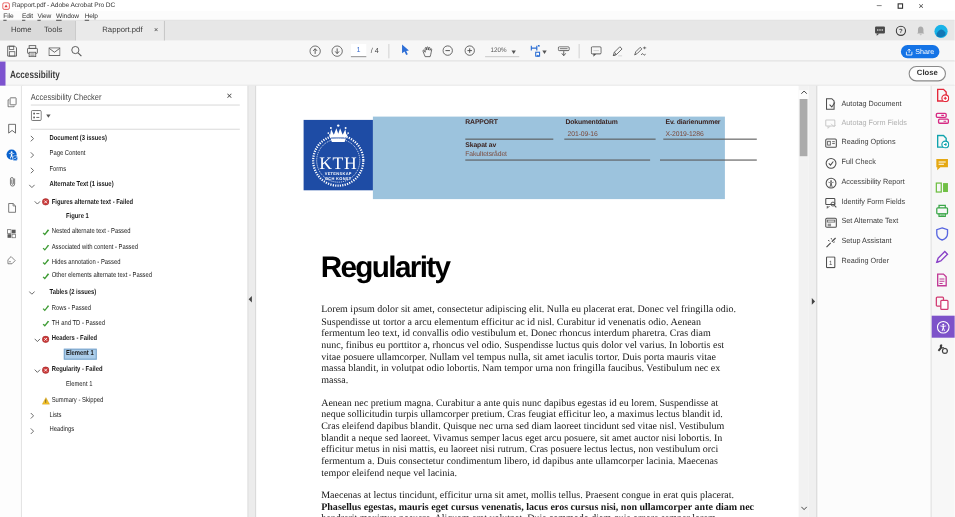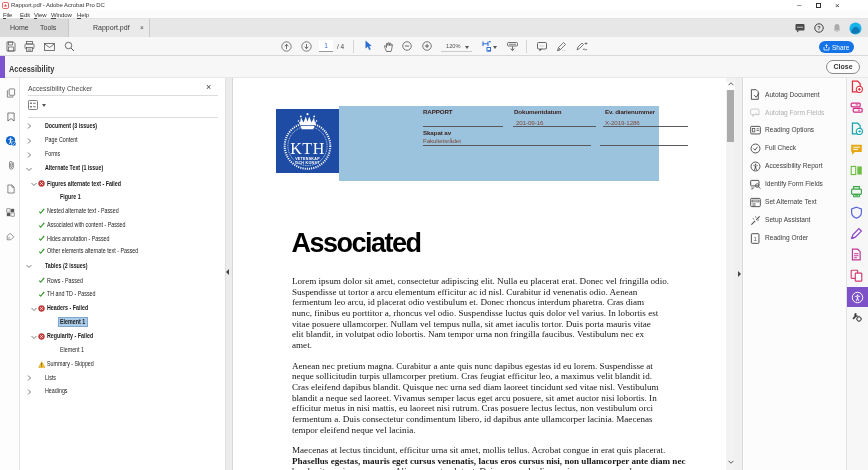--- a/index.html
+++ b/index.html
@@ -364,36 +364,36 @@
 <div class="abs nw bandlbl" style="left:605px;top:108px;">Ev. diarienummer</div>
 <div class="abs nw bandval" style="left:605px;top:118.5px;">X-2019-1286</div>
 <div class="abs bandline" style="left:423px;top:126px;width:80px;"></div>
 <div class="abs bandline" style="left:513px;top:126px;width:83px;"></div>
 <div class="abs bandline" style="left:603px;top:126px;width:85px;"></div>
 <div class="abs nw bandlbl" style="left:423px;top:128.5px;">Skapat av</div>
 <div class="abs nw bandval" style="left:423px;top:137px;">Fakultetsrådet</div>
 <div class="abs bandline" style="left:423px;top:144.5px;width:168px;"></div>
 <div class="abs bandline" style="left:600px;top:144.5px;width:88px;"></div>
 
-<div class="abs nw" id="h1">Associated</div>
+<div class="abs nw" id="h1">Regularity</div>
 <div class="abs nw bl" style="top:275.93px;">Lorem ipsum dolor sit amet, consectetur adipiscing elit. Nulla eu placerat erat. Donec vel fringilla odio.</div>
 <div class="abs nw bl" style="top:286.63px;">Suspendisse ut tortor a arcu elementum efficitur ac id nisl. Curabitur id venenatis odio. Aenean</div>
-<div class="abs nw bl" style="top:297.23px;">fermentum leo arcu, id placerat odio vestibulum et. Donec rhoncus interdum pharetra. Cras diam</div>
+<div class="abs nw bl" style="top:297.23px;">fermentum leo text, id convallis odio vestibulum et. Donec rhoncus interdum pharetra. Cras diam</div>
 <div class="abs nw bl" style="top:307.93px;">nunc, finibus eu porttitor a, rhoncus vel odio. Suspendisse luctus quis dolor vel varius. In lobortis est</div>
 <div class="abs nw bl" style="top:318.53px;">vitae posuere ullamcorper. Nullam vel tempus nulla, sit amet iaculis tortor. Duis porta mauris vitae</div>
-<div class="abs nw bl" style="top:329.23px;">elit blandit, in volutpat odio lobortis. Nam tempor urna non fringilla faucibus. Vestibulum nec ex</div>
-<div class="abs nw bl" style="top:339.83px;">amet.</div>
+<div class="abs nw bl" style="top:329.23px;">massa blandit, in volutpat odio lobortis. Nam tempor urna non fringilla faucibus. Vestibulum nec ex</div>
+<div class="abs nw bl" style="top:339.83px;">massa.</div>
 <div class="abs nw bl" style="top:360.73px;">Aenean nec pretium magna. Curabitur a ante quis nunc dapibus egestas id eu lorem. Suspendisse at</div>
-<div class="abs nw bl" style="top:371.43px;">neque sollicitudin turpis ullamcorper pretium. Cras feugiat efficitur leo, a maximus velit blandit id.</div>
+<div class="abs nw bl" style="top:371.43px;">neque sollicitudin turpis ullamcorper pretium. Cras feugiat efficitur leo, a maximus lectus blandit id.</div>
 <div class="abs nw bl" style="top:382.03px;text-align:center;">Cras eleifend dapibus blandit. Quisque nec urna sed diam laoreet tincidunt sed vitae nisl. Vestibulum</div>
 <div class="abs nw bl" style="top:392.73px;font-family:Liberation Serif, serif;">blandit a neque sed laoreet. Vivamus semper lacus eget arcu posuere, sit amet auctor nisi lobortis. In</div>
 <div class="abs nw bl" style="top:403.33px;">efficitur metus in nisi mattis, eu laoreet nisi rutrum. Cras posuere lectus lectus, non vestibulum orci</div>
 <div class="abs nw bl" style="top:414.03px;">fermentum a. Duis consectetur condimentum libero, id dapibus ante ullamcorper lacinia. Maecenas</div>
 <div class="abs nw bl" style="top:424.63px;">tempor eleifend neque vel lacinia.</div>
-<div class="abs nw bl" style="top:445.13px;">Maecenas at lectus tincidunt, efficitur urna sit amet, mollis tellus. Acrobat congue in erat quis placerat.</div>
+<div class="abs nw bl" style="top:445.13px;">Maecenas at lectus tincidunt, efficitur urna sit amet, mollis tellus. Praesent congue in erat quis placerat.</div>
 <div class="abs nw bl" style="top:455.73px;font-weight:bold;">Phasellus egestas, mauris eget cursus venenatis, lacus eros cursus nisi, non ullamcorper ante diam nec</div>
 <div class="abs nw bl" style="top:466.43px;">hendrerit maximus posuere. Aliquam erat volutpat. Duis commodo diam quis ornare semper lorem.</div>
 
 <div class="abs" id="vsb"></div>
 <div class="abs" id="vsb-up"><svg width="6" height="4" viewBox="0 0 12 8" style="vertical-align:2px">
       <path d="M1 6.5 L6 1.5 L11 6.5" fill="none" stroke="#444" stroke-width="1.8"></path>
     </svg></div>
 <div class="abs" id="vsb-thumb"></div>
 <div class="abs" id="vsb-dn"><svg width="6" height="4" viewBox="0 0 12 8" style="vertical-align:2px">
       <path d="M1 1.5 L6 6.5 L11 1.5" fill="none" stroke="#444" stroke-width="1.8"></path>

